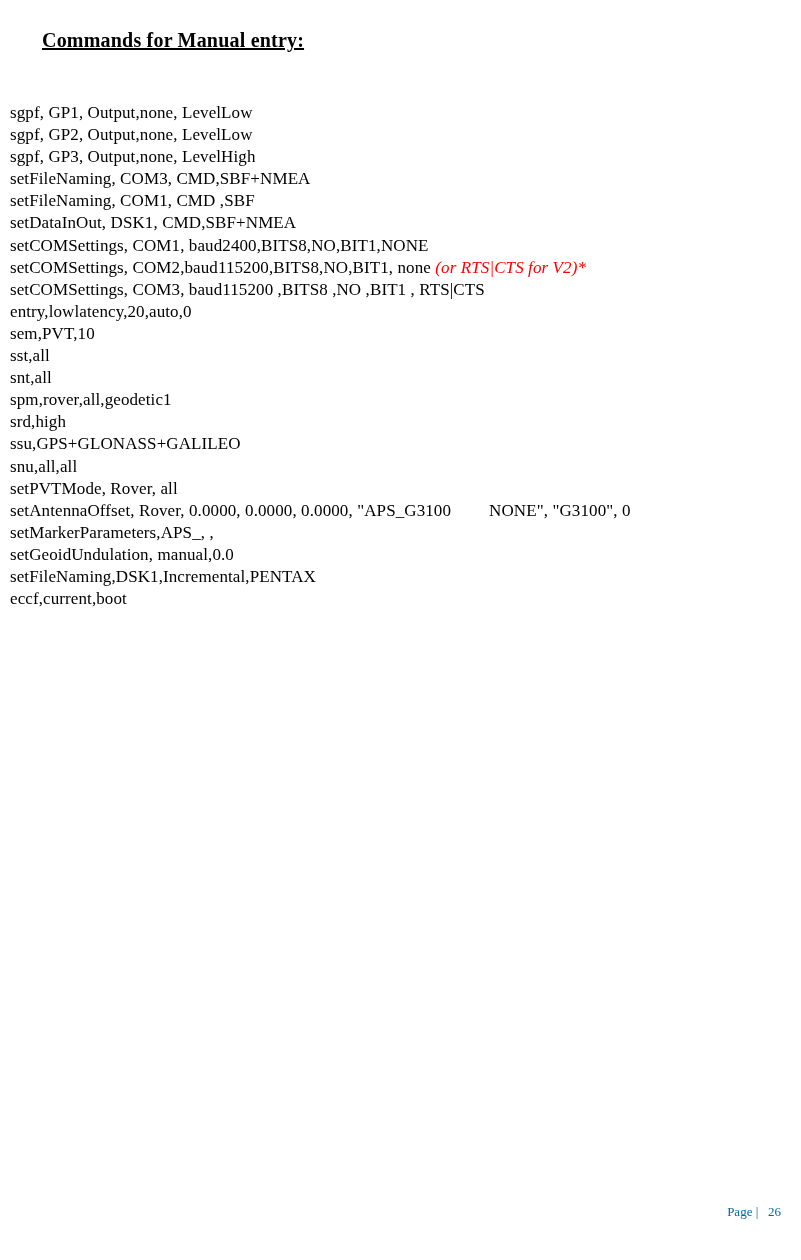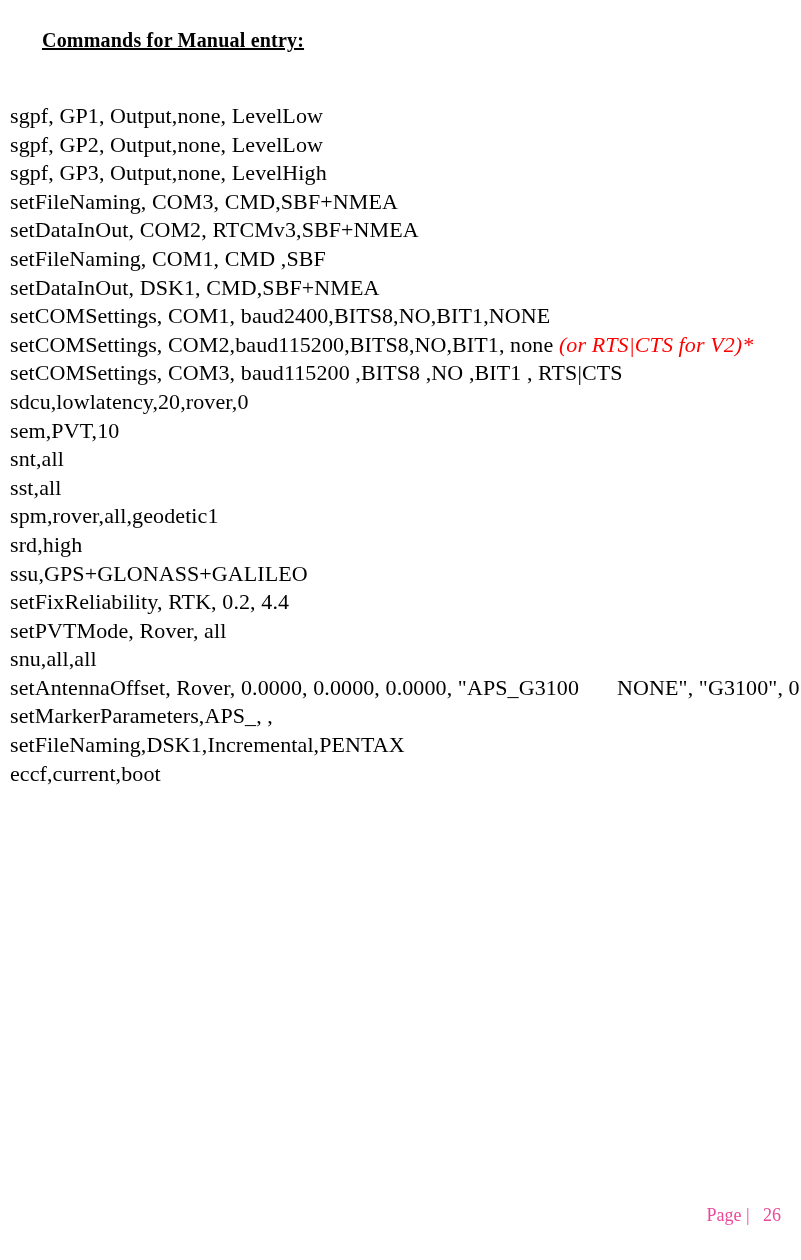--- a/index.html
+++ b/index.html
@@ -19,72 +19,71 @@
     .heading {
       font-weight: bold;
       text-decoration: underline;
       font-size: 20px;
       color: #000;
       padding-left: 32px;
       margin-bottom: 50px;
       letter-spacing: 0.2px;
     }
     .cmd-list {
-      font-size: 22px;
+      font-size: 17px;
       color: #000;
       line-height: 1.3;
       letter-spacing: 0.1px;
     }
     .cmd-line {
       white-space: nowrap;
     }
     .annotation {
       color: #ff0000;
       font-style: italic;
     }
     .spaced {
       display: inline-block;
       width: 38px;
     }
     .page-footer {
       position: absolute;
-      bottom: 34px;
+      bottom: 40px;
       right: 20px;
-      font-size: 18px;
-      color: #ec4899;
+      font-size: 13px;
+      color: #0369a1;
     }
   </style>
 </head>
 <body>
 
 <div class="heading">Commands for Manual entry:</div>
 
 <div class="cmd-list" id="cmd-list">
     <div class="cmd-line"><span>sgpf, GP1, Output,none, LevelLow</span></div>
     <div class="cmd-line"><span>sgpf, GP2, Output,none, LevelLow</span></div>
     <div class="cmd-line"><span>sgpf, GP3, Output,none, LevelHigh</span></div>
     <div class="cmd-line"><span>setFileNaming, COM3, CMD,SBF+NMEA</span></div>
-    <div class="cmd-line"><span>setDataInOut, COM2, RTCMv3,SBF+NMEA</span></div>
     <div class="cmd-line"><span>setFileNaming, COM1, CMD ,SBF</span></div>
     <div class="cmd-line"><span>setDataInOut, DSK1, CMD,SBF+NMEA</span></div>
     <div class="cmd-line"><span>setCOMSettings, COM1, baud2400,BITS8,NO,BIT1,NONE</span></div>
     <div class="cmd-line"><span>setCOMSettings, COM2,baud115200,BITS8,NO,BIT1, none</span><span class="annotation">  (or RTS|CTS for V2)*</span></div>
     <div class="cmd-line"><span>setCOMSettings, COM3, baud115200 ,BITS8 ,NO ,BIT1 , RTS|CTS</span></div>
-    <div class="cmd-line"><span>sdcu,lowlatency,20,rover,0</span></div>
+    <div class="cmd-line"><span>entry,lowlatency,20,auto,0</span></div>
     <div class="cmd-line"><span>sem,PVT,10</span></div>
+    <div class="cmd-line"><span>sst,all</span></div>
     <div class="cmd-line"><span>snt,all</span></div>
-    <div class="cmd-line"><span>sst,all</span></div>
     <div class="cmd-line"><span>spm,rover,all,geodetic1</span></div>
     <div class="cmd-line"><span>srd,high</span></div>
     <div class="cmd-line"><span>ssu,GPS+GLONASS+GALILEO</span></div>
-    <div class="cmd-line"><span>setFixReliability, RTK, 0.2, 4.4</span></div>
+    <div class="cmd-line"><span>snu,all,all</span></div>
     <div class="cmd-line"><span>setPVTMode, Rover, all</span></div>
-    <div class="cmd-line"><span>snu,all,all</span></div>
     <div class="cmd-line"><span>setAntennaOffset, Rover, 0.0000, 0.0000, 0.0000, "APS_G3100</span><span class="spaced"></span><span>NONE", "G3100", 0</span></div>
     <div class="cmd-line"><span>setMarkerParameters,APS_, ,</span></div>
+    <div class="cmd-line"><span>setGeoidUndulation, manual,0.0</span></div>
     <div class="cmd-line"><span>setFileNaming,DSK1,Incremental,PENTAX</span></div>
     <div class="cmd-line"><span>eccf,current,boot</span></div>
   </div>
 
 <div class="page-footer">
   <span>Page |</span>&nbsp;&nbsp;
   <span>26</span>
 </div>
 
 </body></html>

